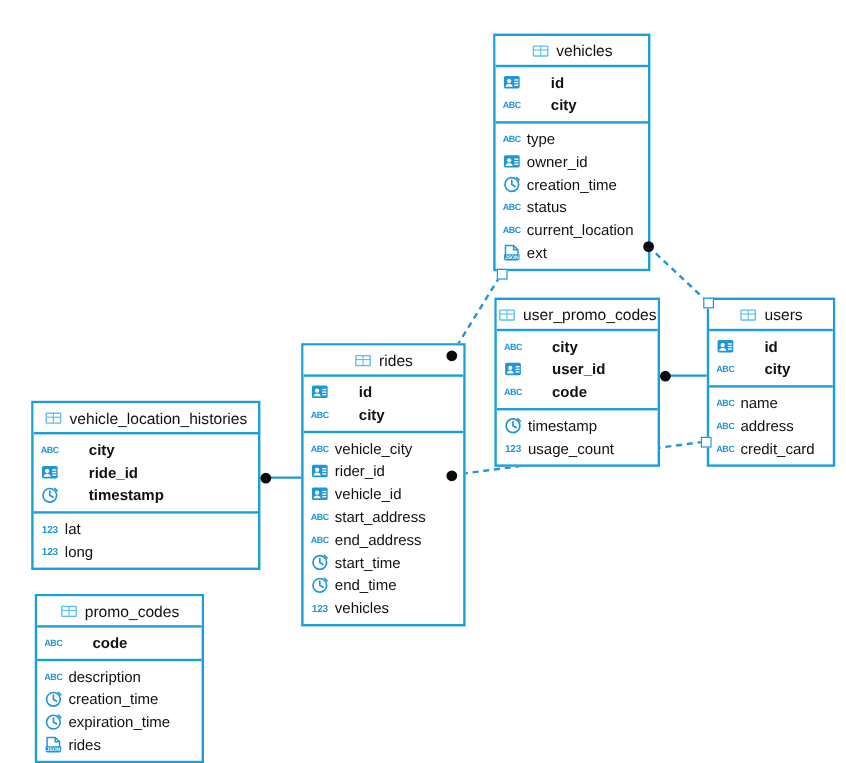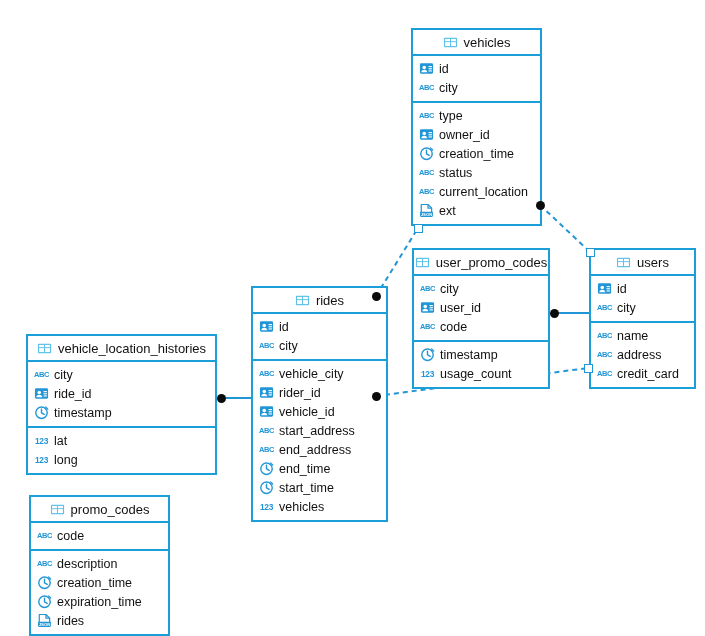--- a/index.html
+++ b/index.html
@@ -62,21 +62,22 @@
     gap: 5px;
     height: 19px;
     padding: 0 6px;
     white-space: nowrap;
   }
   .field-name {
     font-size: 12.5px;
     color: #111111;
   }
   .field-row.key .field-name {
-    font-weight: normal;
+    font-weight: bold;
+    margin-left: 20px;
   }
   .ico {
     width: 15px;
     height: 15px;
     flex: 0 0 15px;
     display: inline-block;
     position: relative;
   }
   svg.ico { display: block; }
 
@@ -363,29 +364,29 @@
             <text x="8" y="11" text-anchor="middle" fill="#2196d6" font-family="&quot;Liberation Sans&quot;, sans-serif" font-size="8" font-weight="bold" letter-spacing="-0.4">ABC</text>
           </svg>
           <span class="field-name">end_address</span>
         </div>
         <div class="field-row">
           <svg class="ico" viewBox="0 0 16 16" width="15" height="15">
             <circle cx="8" cy="8.3" r="6.1" fill="none" stroke="#2196d6" stroke-width="1.5"></circle>
             <path d="M8 4.6 L8 8.3 L10.9 10.0" fill="none" stroke="#2196d6" stroke-width="1.5" stroke-linecap="round"></path>
             <path d="M12.3 2.0 L14.6 4.3" fill="none" stroke="#2196d6" stroke-width="1.4" stroke-linecap="round"></path>
           </svg>
+          <span class="field-name">start_time</span>
+        </div>
+        <div class="field-row">
+          <svg class="ico" viewBox="0 0 16 16" width="15" height="15">
+            <circle cx="8" cy="8.3" r="6.1" fill="none" stroke="#2196d6" stroke-width="1.5"></circle>
+            <path d="M8 4.6 L8 8.3 L10.9 10.0" fill="none" stroke="#2196d6" stroke-width="1.5" stroke-linecap="round"></path>
+            <path d="M12.3 2.0 L14.6 4.3" fill="none" stroke="#2196d6" stroke-width="1.4" stroke-linecap="round"></path>
+          </svg>
           <span class="field-name">end_time</span>
-        </div>
-        <div class="field-row">
-          <svg class="ico" viewBox="0 0 16 16" width="15" height="15">
-            <circle cx="8" cy="8.3" r="6.1" fill="none" stroke="#2196d6" stroke-width="1.5"></circle>
-            <path d="M8 4.6 L8 8.3 L10.9 10.0" fill="none" stroke="#2196d6" stroke-width="1.5" stroke-linecap="round"></path>
-            <path d="M12.3 2.0 L14.6 4.3" fill="none" stroke="#2196d6" stroke-width="1.4" stroke-linecap="round"></path>
-          </svg>
-          <span class="field-name">start_time</span>
         </div>
         <div class="field-row">
           <svg class="ico" viewBox="0 0 16 16" width="15" height="15">
             <text x="8" y="11.5" text-anchor="middle" fill="#2196d6" font-family="&quot;Liberation Sans&quot;, sans-serif" font-size="9" font-weight="bold" letter-spacing="-0.3">123</text>
           </svg>
           <span class="field-name">vehicles</span>
         </div>
       </div>
     </div>
     <div class="table-node" style="left: 26px; top: 334px; width: 191px; text-align: center;">

